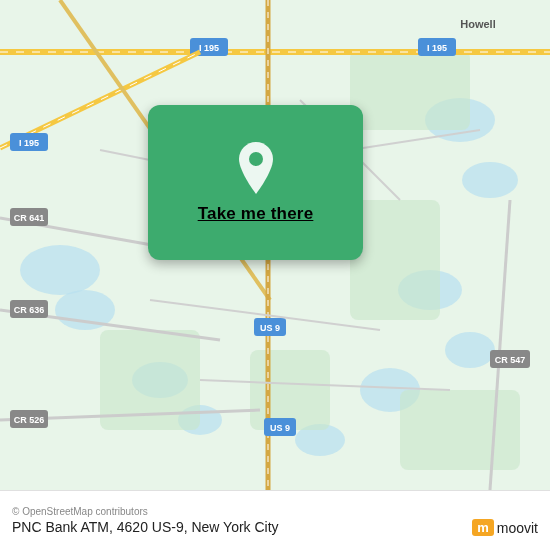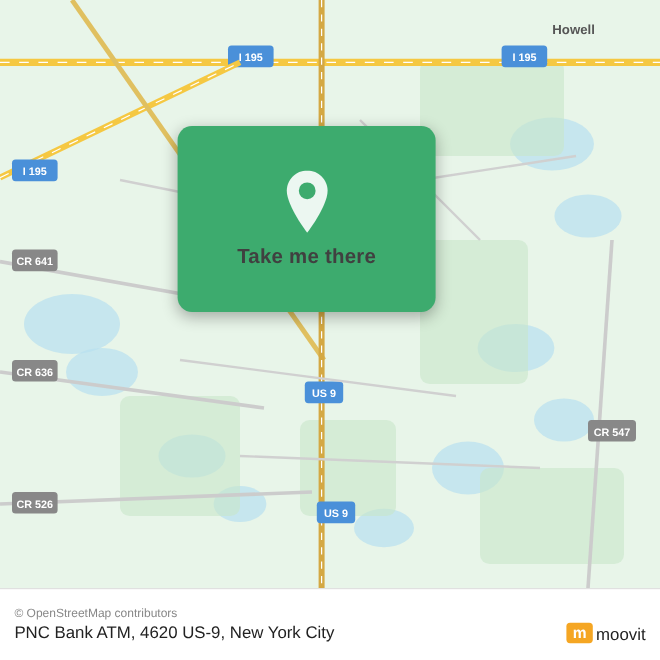--- a/index.html
+++ b/index.html
@@ -43,24 +43,25 @@
       box-shadow: 0 4px 12px rgba(0,0,0,0.3);
     }
 
     .map-pin {
       width: 44px;
       height: 52px;
       margin-bottom: 10px;
     }
 
     .take-me-there-label {
-      color: #404040;
+      color: #000000;
       font-size: 17px;
       font-weight: 600;
       letter-spacing: 0.2px;
+      text-decoration: underline;
     }
 
     
     #bottom-bar {
       width: 550px;
       height: 60px;
       background: white;
       display: flex;
       flex-direction: column;
       justify-content: center;

